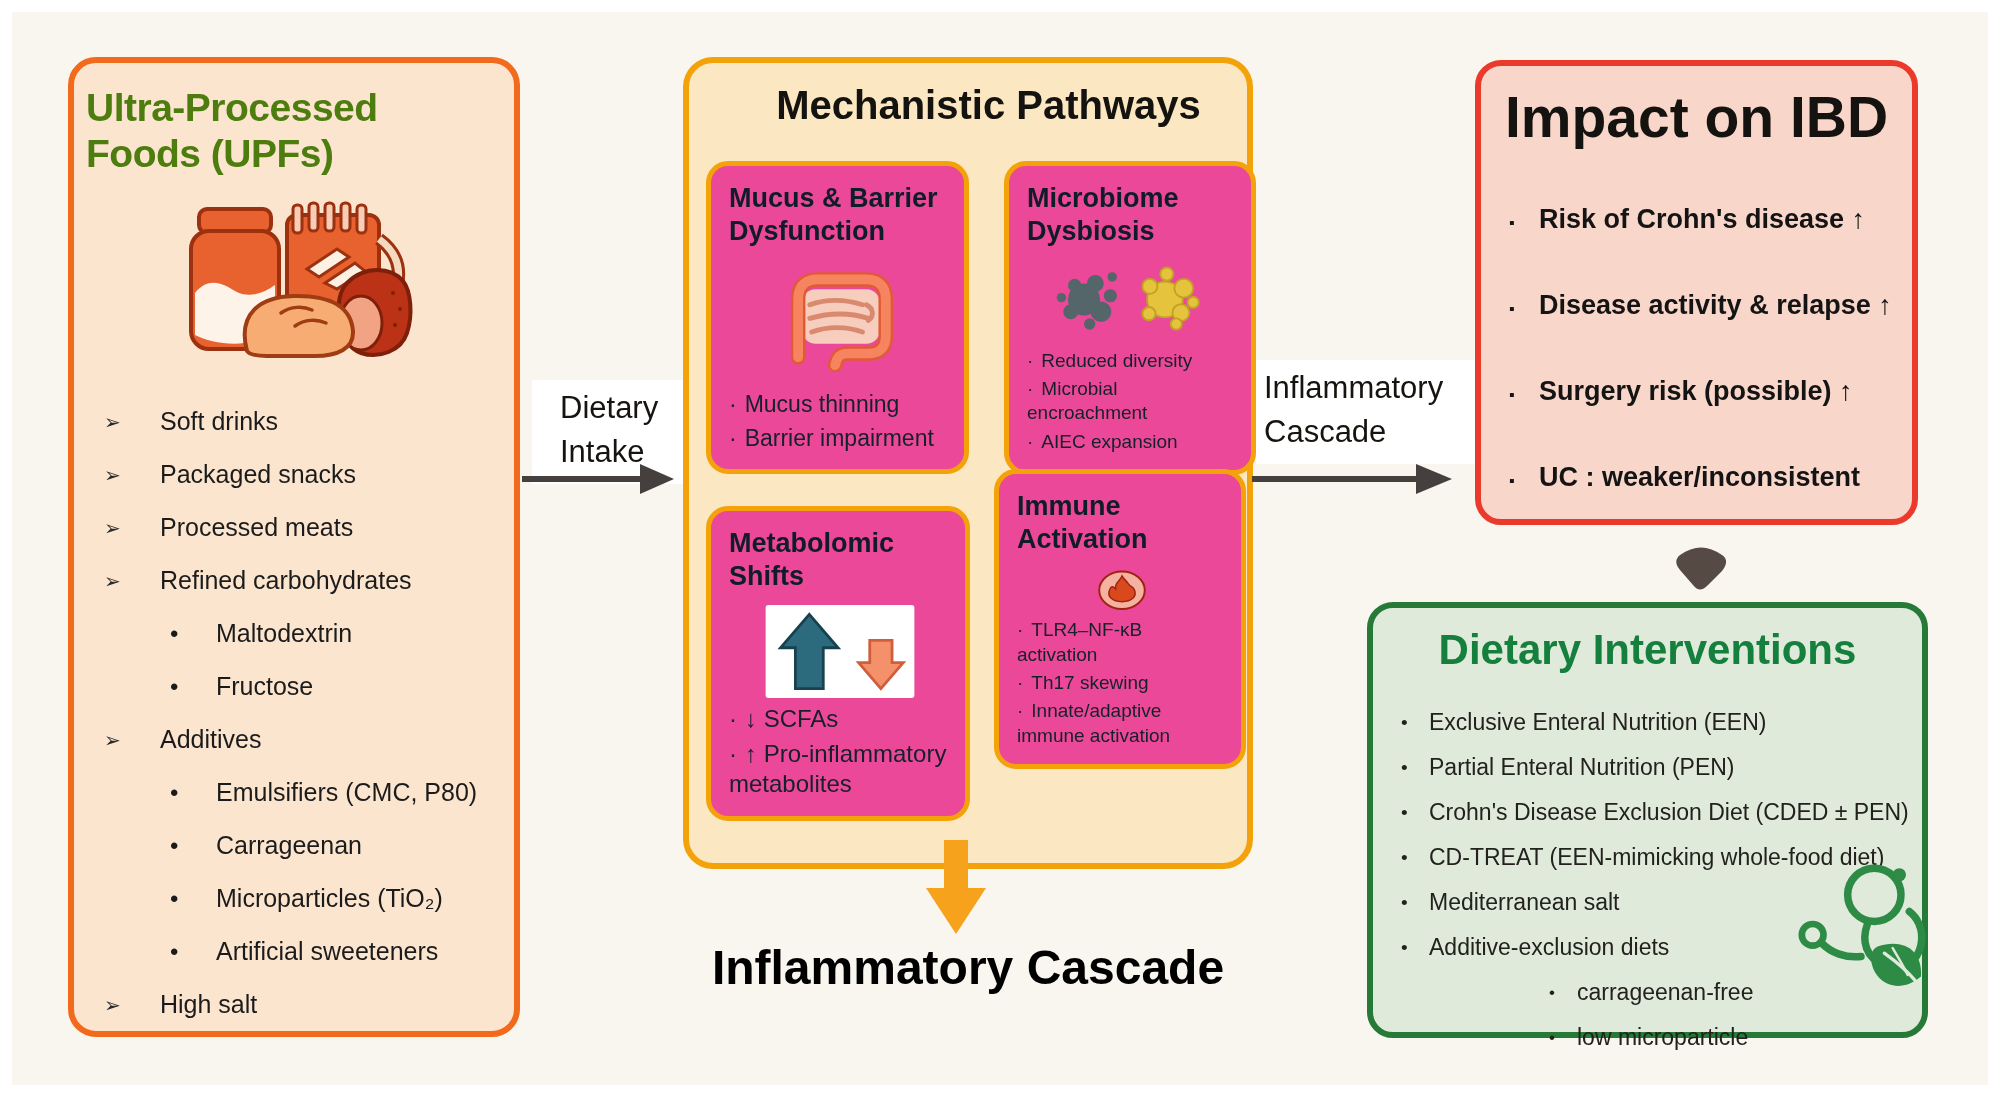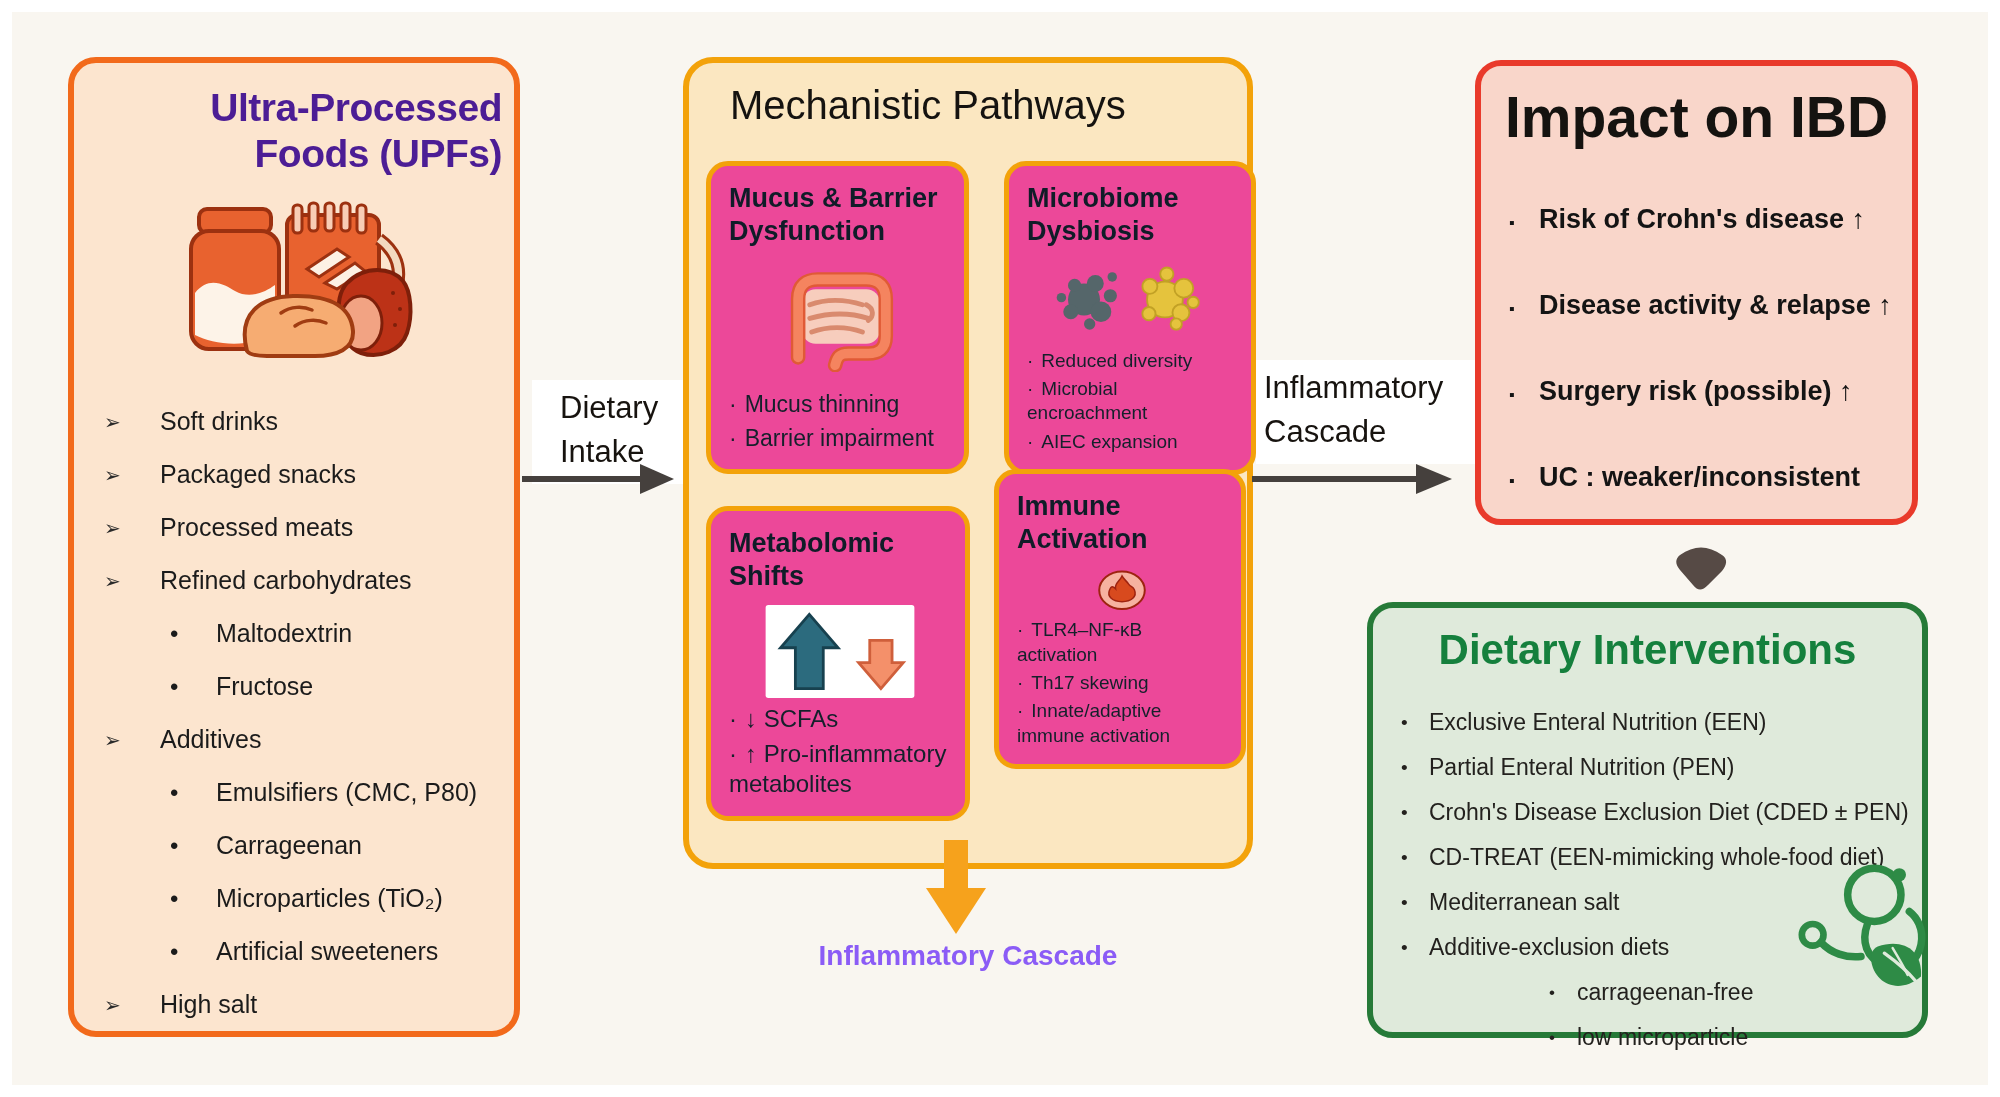--- a/index.html
+++ b/index.html
@@ -5,58 +5,58 @@
   html,body{margin:0;padding:0;background:#ffffff;}
   .canvas{
     position:relative;width:2000px;height:1097px;box-sizing:border-box;
     background:#f9f6f0;border:12px solid #ffffff;overflow:hidden;
     font-family:"Liberation Sans","DejaVu Sans",sans-serif;color:#1b1b1b;
   }
   .panel{position:absolute;box-sizing:border-box;}
   
   #upf-panel{left:56px;top:45px;width:452px;height:980px;background:#fce5cf;
     border:6px solid #f26a1b;border-radius:28px;}
-  .upf-title{margin:22px 12px 0;text-align:right;font-size:39px;font-weight:700;
-    line-height:1.18;letter-spacing:-.5px;color:#4c1d95;}
+  .upf-title{margin:22px 12px 0;text-align:left;font-size:39px;font-weight:700;
+    line-height:1.18;letter-spacing:-.5px;color:#4d7c0f;}
   #upf-food-icon{position:absolute;left:50%;top:128px;transform:translateX(-50%);}
   .upf-list{position:absolute;left:0;top:332px;width:100%;}
   .upf-list .li{display:flex;align-items:center;white-space:nowrap;height:53px;font-size:25px;}
   .upf-list .lvl1{padding-left:30px;}
   .upf-list .lvl1 .marker{width:56px;font-size:20px;color:#2a2a2a;}
   .upf-list .lvl2{padding-left:96px;}
   .upf-list .lvl2 .marker{width:46px;font-size:24px;}
   
   .flow-label{position:absolute;background:#ffffff;padding:6px 6px 10px 8px;
     font-size:31px;line-height:44px;color:#17130f;}
   #dietary-label{left:520px;top:368px;width:142px;padding-left:28px;}
   #cascade-label{left:1244px;top:348px;width:216px;}
   .flow-arrow{position:absolute;}
   
   #mech-panel{left:671px;top:45px;width:570px;height:812px;background:#fbe7c1;
     border:6px solid #f3a20a;border-radius:30px;}
-  .mech-title{margin-top:20px;font-size:40px;font-weight:400;color:#151310;margin-left:41px;}
+  .mech-title{margin-top:20px;text-align:center;font-size:40px;font-weight:700;color:#151310;margin-left:41px;}
   .subbox{position:absolute;background:#ec4899;border:5px solid #f3a20a;border-radius:22px;
     box-sizing:border-box;padding:16px 14px 10px 18px;display:flex;flex-direction:column;}
   .subbox h3{margin:0;font-size:27px;font-weight:700;color:#101c28;line-height:1.22;}
   .subbox .boxicon{display:block;margin:12px auto 6px;}
   .bullets{margin-top:auto;margin-bottom:2px;color:#15202b;}
   .bullets .li{display:block;margin-bottom:4px;line-height:1.28;}
   .bullets .marker{margin-right:8px;}
   #box1{left:17px;top:98px;width:263px;height:313px;}
   #box2{left:315px;top:98px;width:252px;height:314px;}
   #box3{left:17px;top:443px;width:264px;height:315px;}
   #box4{left:305px;top:406px;width:252px;height:300px;}
   #box4 h3{text-align:left;}
   #box1 .bullets{font-size:23px;}
   #box2 .bullets{font-size:19px;}
   #box3 .bullets{font-size:24px;}
   #box4 .bullets{font-size:19px;}
   #cascade-down-arrow{position:absolute;left:912px;top:828px;}
   .cascade-caption{position:absolute;left:671px;top:928px;width:570px;text-align:center;
-    font-size:28px;font-weight:700;color:#8b5cf6;}
+    font-size:48px;font-weight:700;color:#000000;}
   
   #impact-panel{left:1463px;top:48px;width:443px;height:465px;background:#f9d6ca;
     border:6px solid #e93a2b;border-radius:26px;}
   .impact-title{margin-top:18px;text-align:center;font-size:57px;font-weight:700;color:#151310;}
   .impact-list{position:absolute;top:138px;left:28px;right:10px;}
   .impact-list .li{display:flex;align-items:baseline;white-space:nowrap;
     margin-bottom:55px;font-size:27px;font-weight:700;color:#141414;}
   .impact-list .marker{width:30px;font-size:16px;}
   #impact-connector{position:absolute;left:1660px;top:533px;}
   

